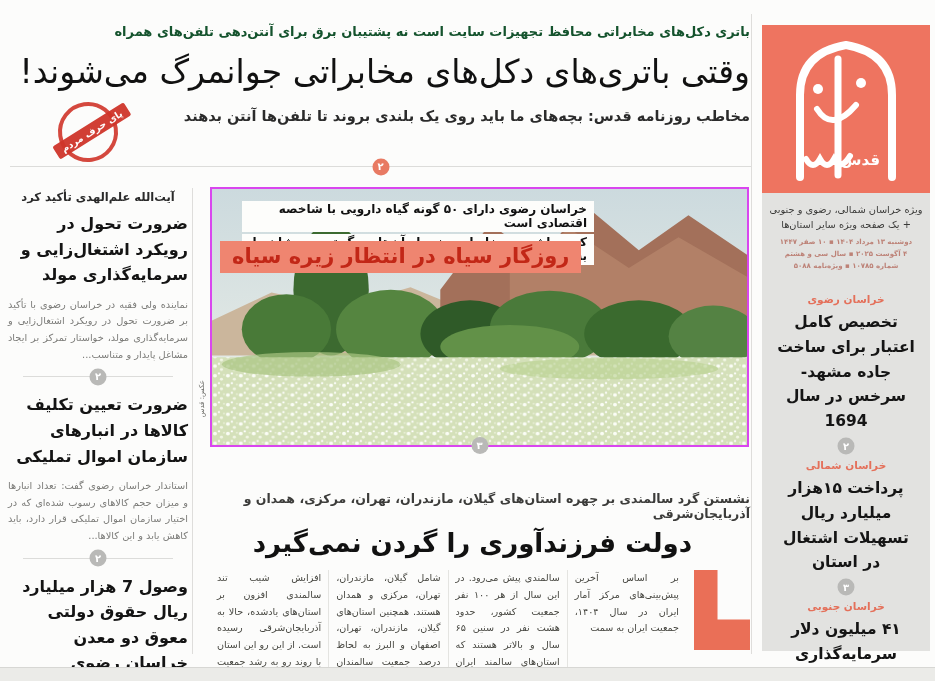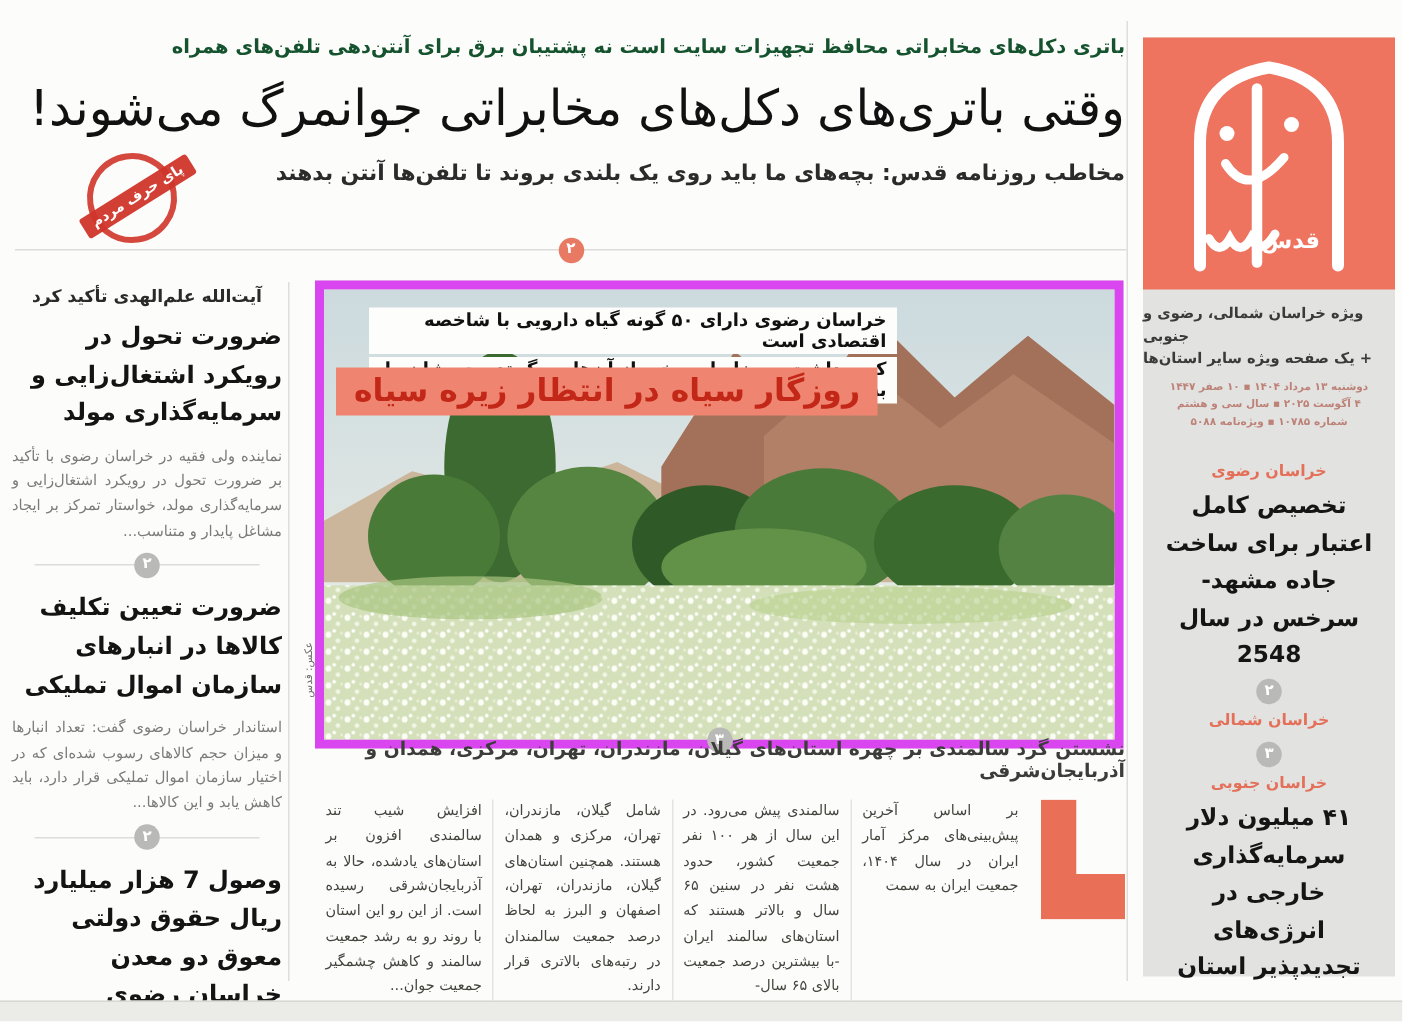--- a/index.html
+++ b/index.html
@@ -32,21 +32,21 @@
 
   
   .left-col { position:absolute; left:8px; top:190px; width:180px; }
   .l-kicker { font-size:11.5px; font-weight:bold; color:#2a2a2a; text-align:center; margin-bottom:7px; }
   .l-kicker:empty { display:none; }
   .l-headline { font-size:16px; font-weight:bold; color:#141414; text-align:right; line-height:1.6; }
   .l-body { font-size:9.8px; color:#7b7b78; text-align:justify; line-height:1.7; margin-top:9px; }
   .l-divider { width:150px; margin:13px auto 15px auto; }
 
   
-  .photo { position:absolute; left:210px; top:187px; width:539px; height:312px; border:6px solid #d946ef; background:#dfe6da; }
+  .photo { position:absolute; left:210px; top:187px; width:539px; height:260px; border:2px solid #d946ef; background:#dfe6da; }
   .photo svg.scene { display:block; width:100%; height:100%; }
   .ph-overlay { position:absolute; top:12px; left:30px; width:352px; direction:rtl; text-align:right; }
   .ph-line { display:inline-block; background:#fdfdfb; color:#111; font-weight:bold; font-size:12px; padding:1px 7px 2px 7px; margin-bottom:2px; }
   .ph-title { position:absolute; top:52px; left:8px; display:inline-block; background:#ef8570; color:#c22717;
               font-size:21px; font-weight:bold; padding:3px 12px 5px 12px; }
   .ph-credit { position:absolute; left:-14px; bottom:28px; writing-mode:vertical-rl; transform:rotate(180deg);
                font-size:7px; color:#6a6a66; letter-spacing:1px; }
   .ph-pgc { position:absolute; bottom:-9px; left:50%; transform:translateX(-50%); }
 
   
@@ -58,21 +58,21 @@
                clip-path:polygon(0 0, 42% 0, 42% 62%, 100% 62%, 100% 100%, 0 100%); }
   .b-col { flex:1; padding:0 7px; font-size:9.6px; color:#45453f; text-align:justify; line-height:1.75; border-left:1px solid #e4e4e1; }
   .b-col:last-child { border-left:none; }
 
   
   .sidebar { position:absolute; left:762px; top:25px; width:168px; height:626px; background:#e2e2e0;
              display:flex; flex-direction:column; align-items:center; }
   .logo-block { width:168px; height:168px; background:#ee7460; flex:none; }
   .logo-block svg { display:block; width:100%; height:100%; }
   .hidden-data { position:absolute; width:1px; height:1px; overflow:hidden; clip-path:inset(50%); }
-  .edition { margin-top:9px; font-size:9.8px; font-weight:bold; color:#3a3a38; text-align:left; line-height:1.55; }
+  .edition { margin-top:9px; font-size:9.8px; font-weight:normal; color:#3a3a38; text-align:center; line-height:1.55; }
   .website { margin-top:3px; font-size:13.5px; font-weight:bold; color:#fbfbf9; letter-spacing:0.4px; text-align:center; }
   .dates { margin-top:5px; text-align:center; font-size:7px; color:#bd8277; font-weight:bold; line-height:1.7; }
   .sb-divider { width:130px; height:1px; background:#f7f7f5; margin:9px auto 11px auto; position:relative; }
   .sb-item { width:100%; padding:0 10px; text-align:center; }
   .sb-kicker { font-size:10.5px; font-weight:bold; color:#e4705a; margin-bottom:5px; }
   .sb-headline { font-size:15.5px; font-weight:bold; color:#151515; line-height:1.6; }
   .sb-item-divider { width:130px; margin:12px auto 13px auto; background:#f7f7f5; }
 
   
   .bottom-band { position:absolute; left:0; top:667px; width:935px; height:14px; background:#ebebe8; border-top:1px solid #d7d7d4; }
@@ -159,20 +159,21 @@
       <span class="ph-line">خراسان رضوی دارای ۵۰ گونه گیاه دارویی با شاخصه اقتصادی است</span><br>
       <span class="ph-line">که برداشت بی‌ضابطه برخی از آن‌ها، مرگ تدریجی‌شان را به دنبال دارد</span>
     </div>
     <div class="ph-title">روزگار سیاه در انتظار زیره سیاه</div>
     <div class="ph-credit">عکس: قدس</div>
     <span class="pgc ph-pgc">۳</span>
   </div>
 
   <div class="bottom-story">
     <div class="b-kicker">نشستن گرد سالمندی بر چهره استان‌های گیلان، مازندران، تهران، مرکزی، همدان و آذربایجان‌شرقی</div>
+    <div class="b-headline">دولت فرزندآوری را گردن نمی‌گیرد</div>
     <div class="b-row">
       <div class="l-graphic"></div>
       <div class="b-col">بر اساس آخرین پیش‌بینی‌های مرکز آمار ایران در سال ۱۴۰۴، جمعیت ایران به سمت</div>
       <div class="b-col">سالمندی پیش می‌رود. در این سال از هر ۱۰۰ نفر جمعیت کشور، حدود هشت نفر در سنین ۶۵ سال و بالاتر هستند که استان‌های سالمند ایران -با بیشترین درصد جمعیت بالای ۶۵ سال-</div>
       <div class="b-col">شامل گیلان، مازندران، تهران، مرکزی و همدان هستند. همچنین استان‌های گیلان، مازندران، تهران، اصفهان و البرز به لحاظ درصد جمعیت سالمندان در رتبه‌های بالاتری قرار دارند.</div>
       <div class="b-col">افزایش شیب تند سالمندی افزون بر استان‌های یادشده، حالا به آذربایجان‌شرقی رسیده است. از این رو این استان با روند رو به رشد جمعیت سالمند و کاهش چشمگیر جمعیت جوان...</div>
     </div>
 
   </div>
 
@@ -197,28 +198,29 @@
     </div>
     <div class="dates">
       <div>دوشنبه ۱۳ مرداد ۱۴۰۴ ▪ ۱۰ صفر ۱۴۴۷</div>
       <div>۴ آگوست ۲۰۲۵ ▪ سال سی و هشتم</div>
       <div>شماره ۱۰۷۸۵ ▪ ویژه‌نامه ۵۰۸۸</div>
     </div>
     <div class="sb-divider"></div>
 
     <div class="sb-item">
       <div class="sb-kicker">خراسان رضوی</div>
-      <div class="sb-headline">تخصیص کامل اعتبار برای ساخت جاده مشهد-سرخس در سال 2548</div>
+      <div class="sb-headline">تخصیص کامل اعتبار برای ساخت جاده مشهد-سرخس در سال 1694</div>
     </div>
     <div class="divider sb-item-divider">
       <span class="pgc">۲</span>
     </div>
 
     <div class="sb-item">
       <div class="sb-kicker">خراسان شمالی</div>
+      <div class="sb-headline">پرداخت ۱۵هزار میلیارد ریال تسهیلات اشتغال در استان</div>
     </div>
     <div class="divider sb-item-divider">
       <span class="pgc">۳</span>
     </div>
 
     <div class="sb-item">
       <div class="sb-kicker">خراسان جنوبی</div>
       <div class="sb-headline">۴۱ میلیون دلار سرمایه‌گذاری خارجی در انرژی‌های تجدیدپذیر استان</div>
     </div>
     <div class="divider sb-item-divider">

